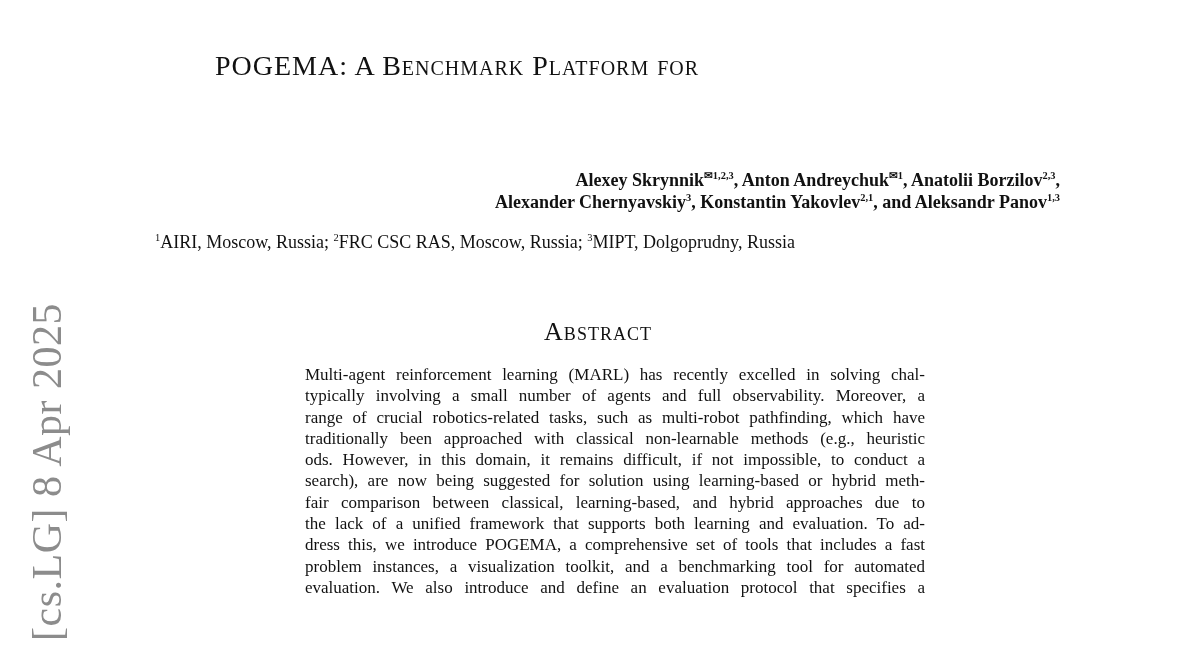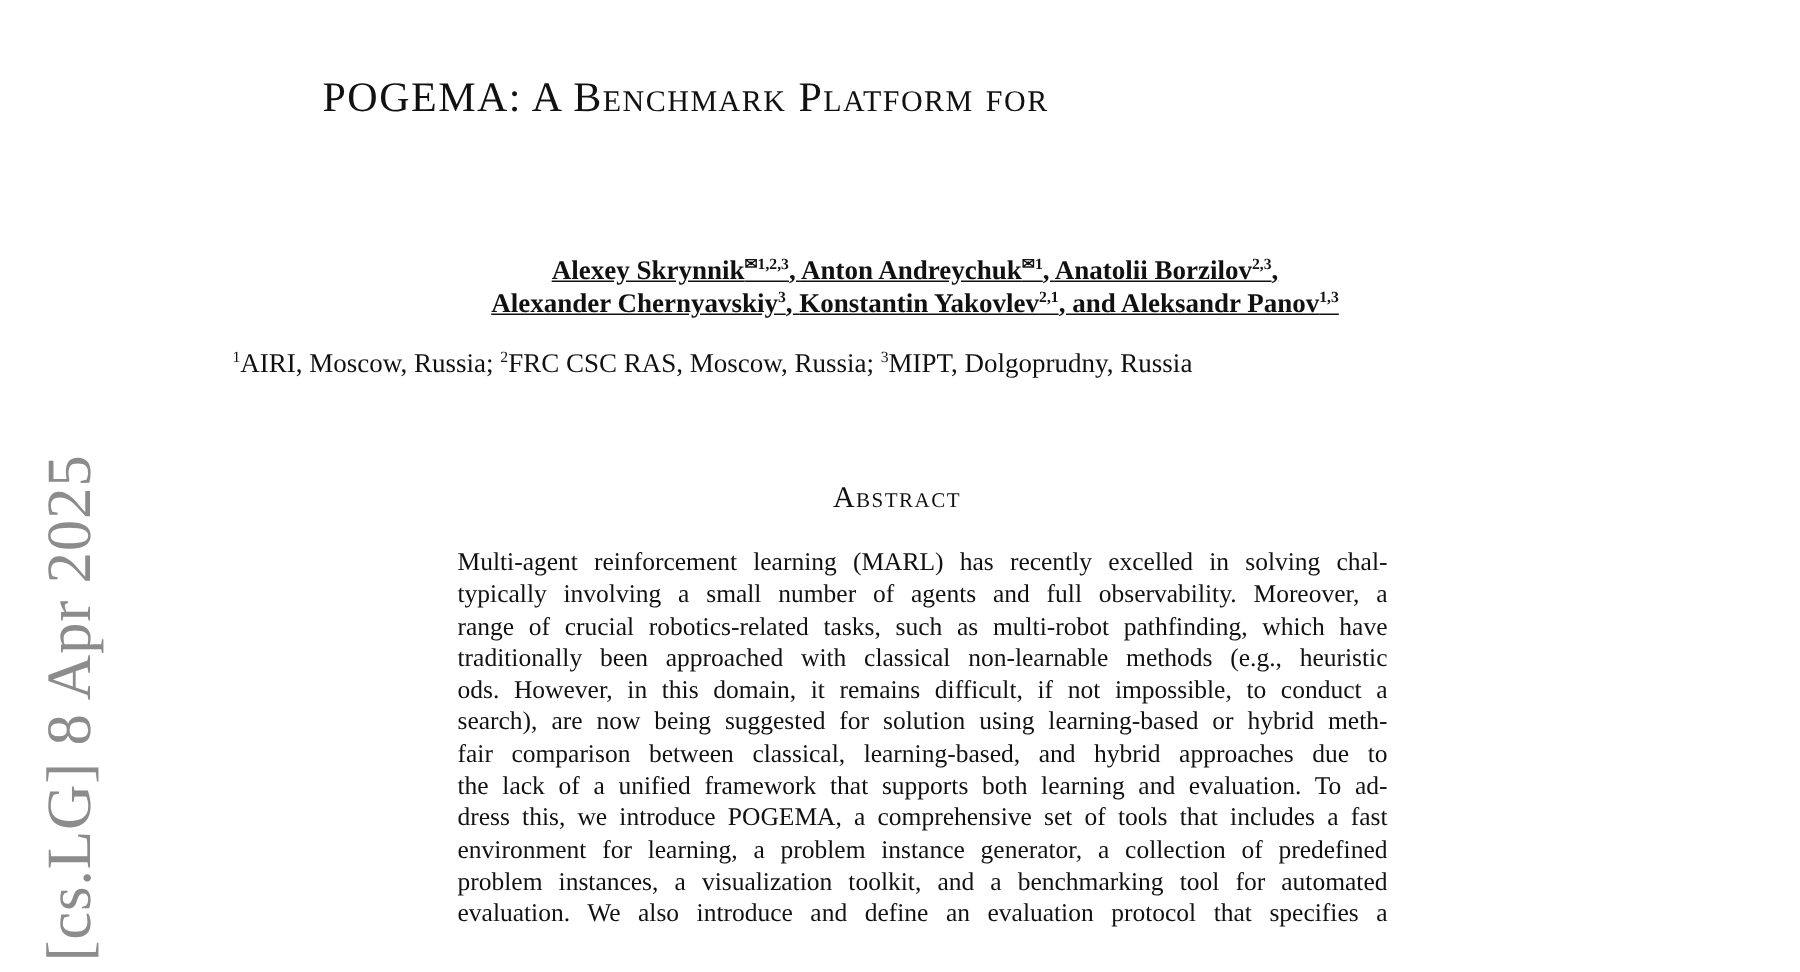--- a/index.html
+++ b/index.html
@@ -40,46 +40,45 @@
     line-height: 35px;
     white-space: nowrap;
   }
   .title-line { display: block; }
   
   .authors {
     position: absolute;
     left: 160px;
     width: 900px;
     top: 169px;
-    text-align: center;
+    text-align: right;
     font-size: 18px;
     font-weight: bold;
     line-height: 22px;
     white-space: nowrap;
-    text-decoration: underline;
   }
   .authors-row { display: block; }
   
   .affiliations {
     position: absolute;
     left: 155px;
     width: 900px;
     top: 231px;
     font-size: 18px;
     line-height: 22px;
     white-space: nowrap;
   }
   
   .abstract-heading {
     position: absolute;
     left: 283px;
     width: 630px;
     top: 315px;
     text-align: center;
-    font-size: 20px;
+    font-size: 26px;
     font-variant: small-caps;
     letter-spacing: 1px;
     line-height: 34px;
   }
   
   .abstract-body {
     position: absolute;
     left: 283px;
     width: 642px;
     top: 364px;
@@ -122,18 +121,17 @@
   <div class="abstract-body">
     <div class="abstract-line">Multi-agent reinforcement learning (MARL) has recently excelled in solving chal-</div>
     <div class="abstract-line">typically involving a small number of agents and full observability. Moreover, a</div>
     <div class="abstract-line">range of crucial robotics-related tasks, such as multi-robot pathfinding, which have</div>
     <div class="abstract-line">traditionally been approached with classical non-learnable methods (e.g., heuristic</div>
     <div class="abstract-line">ods. However, in this domain, it remains difficult, if not impossible, to conduct a</div>
     <div class="abstract-line">search), are now being suggested for solution using learning-based or hybrid meth-</div>
     <div class="abstract-line">fair comparison between classical, learning-based, and hybrid approaches due to</div>
     <div class="abstract-line">the lack of a unified framework that supports both learning and evaluation. To ad-</div>
     <div class="abstract-line">dress this, we introduce POGEMA, a comprehensive set of tools that includes a fast</div>
-    <div class="abstract-line">environment for learning, a problem instance generator, a collection of predefined</div>
     <div class="abstract-line">problem instances, a visualization toolkit, and a benchmarking tool for automated</div>
     <div class="abstract-line">evaluation. We also introduce and define an evaluation protocol that specifies a</div>
   </div>
 
 </div>
 
 </body></html>

